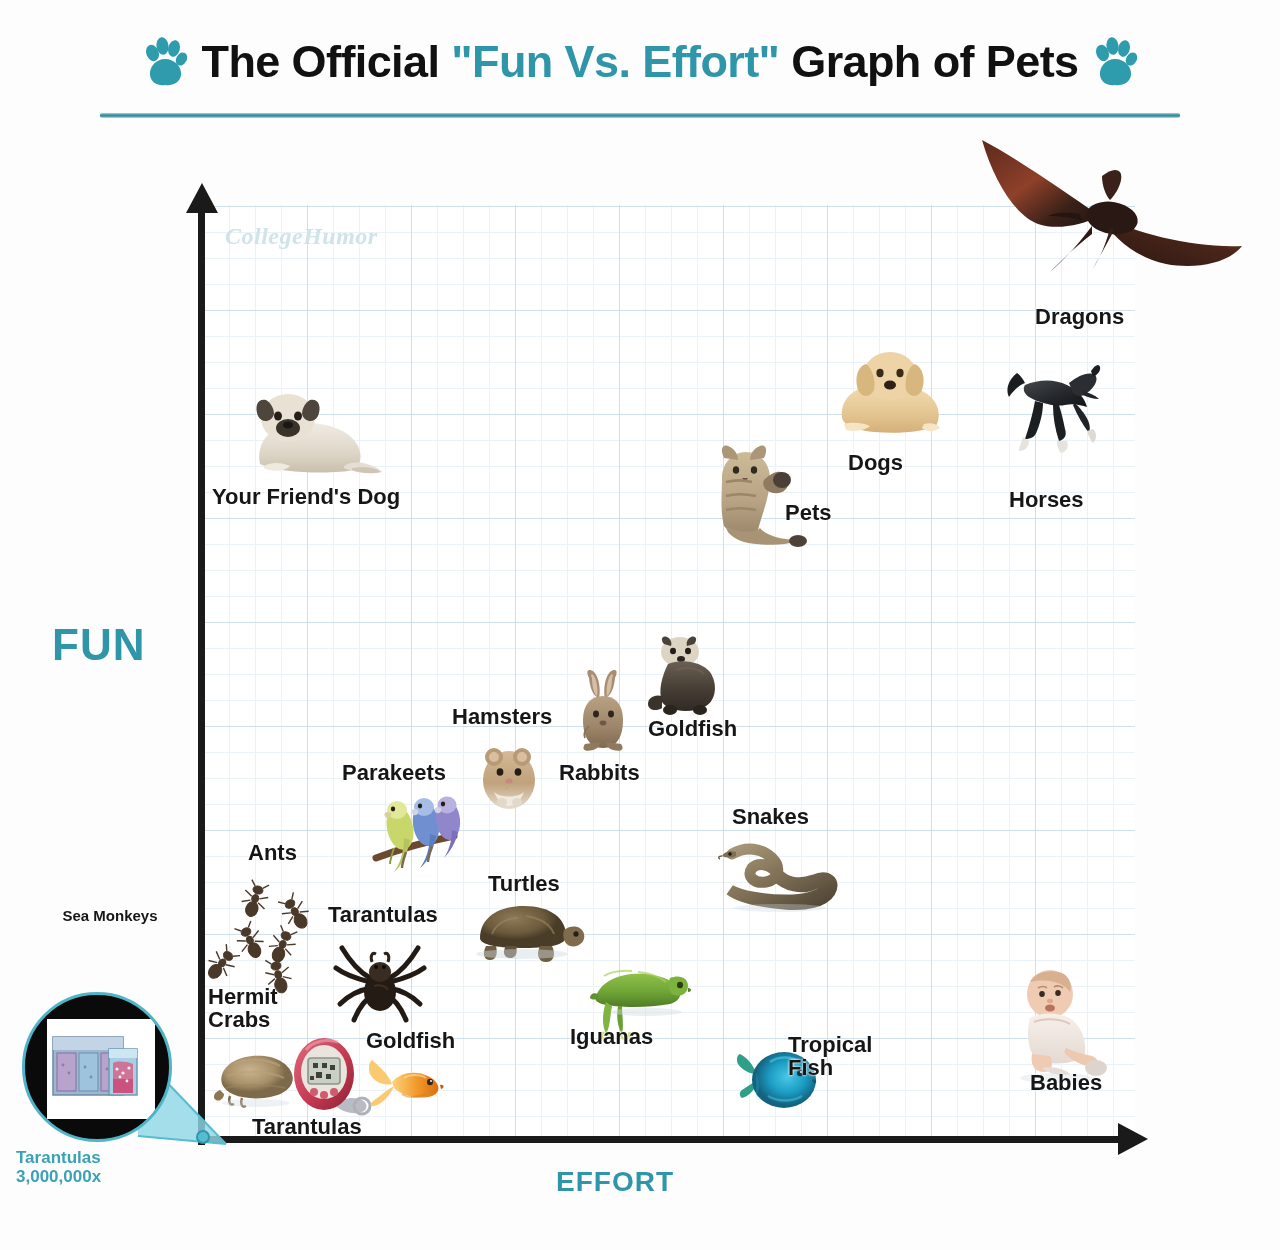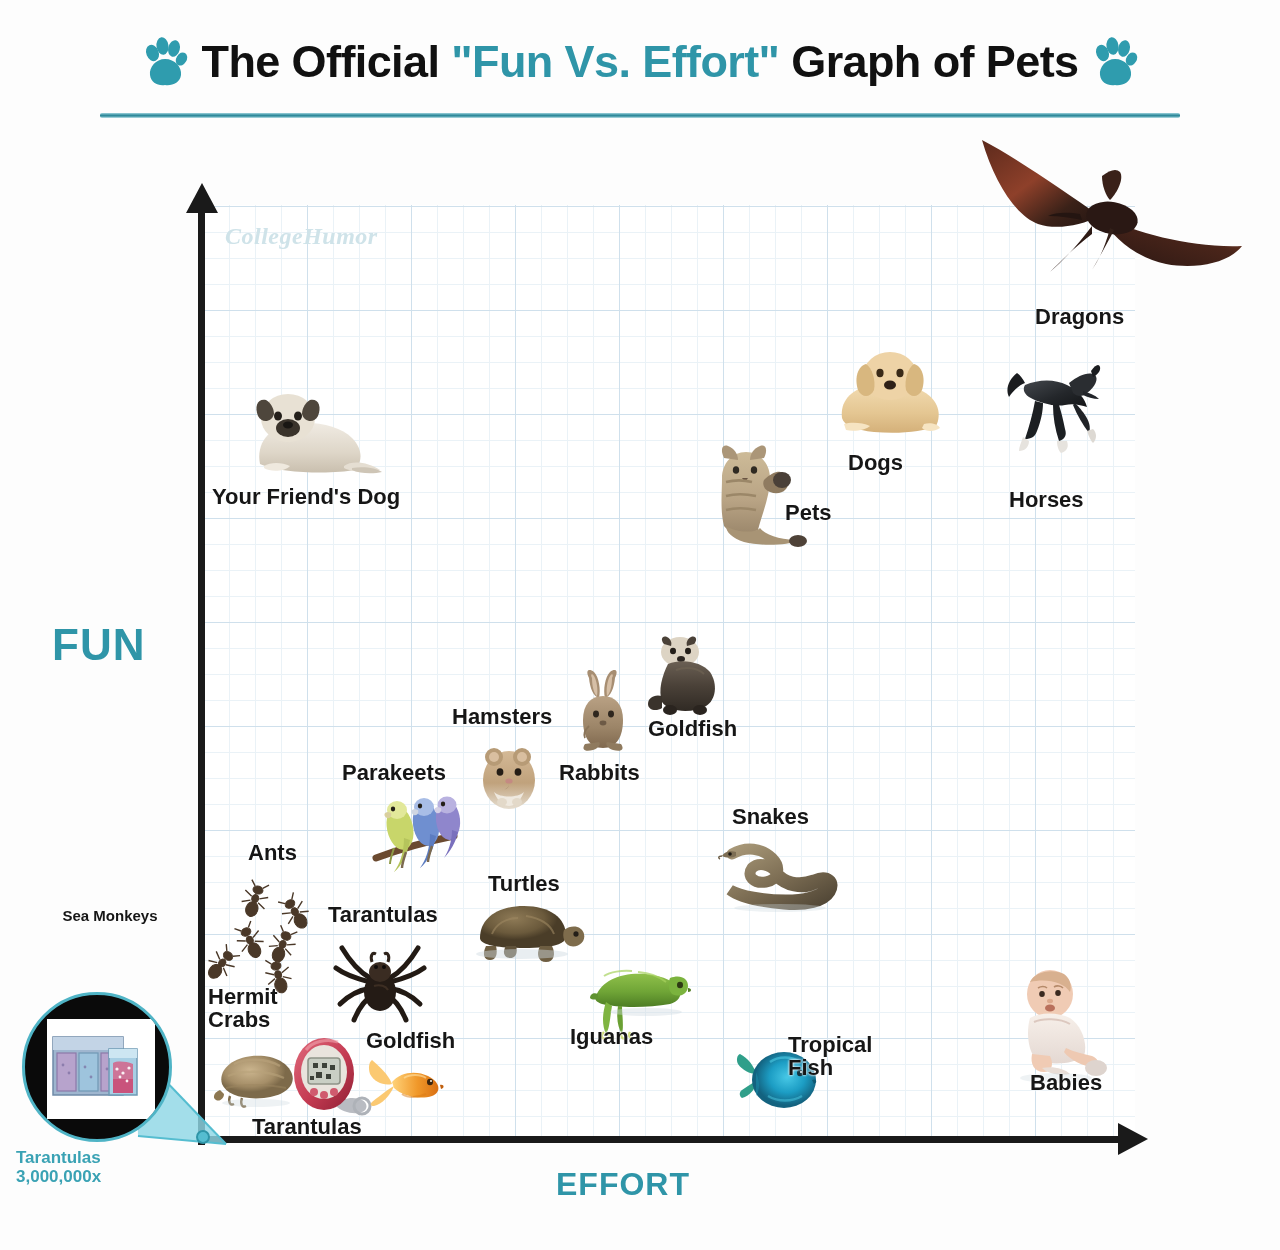--- a/index.html
+++ b/index.html
@@ -63,21 +63,21 @@
   .arrow-right {
     position:absolute; left:1118px; top:1123px; width:0; height:0;
     border-top:16px solid transparent; border-bottom:16px solid transparent;
     border-left:30px solid #1a1a1a;
   }
   .axis-label {
     position:absolute; color:#2f95a8; font-weight:bold;
     font-family:"Liberation Sans", sans-serif; letter-spacing:1px;
   }
   .axis-label.fun   { left:52px;  top:620px; font-size:44px; }
-  .axis-label.effort{ left:556px; top:1166px; font-size:32px; }
+  .axis-label.effort{ left:556px; top:1166px; font-size:28px; }
 
   
   .pt { position:absolute; }
   .pt .cap {
     position:absolute; white-space:pre; color:#161616;
     font-size:22px; font-weight:bold; line-height:1.04;
     font-family:"Liberation Sans", sans-serif;
     text-shadow: 0 0 2px #fff, 0 0 3px #fff;
   }
   .pt .art { position:absolute; }

